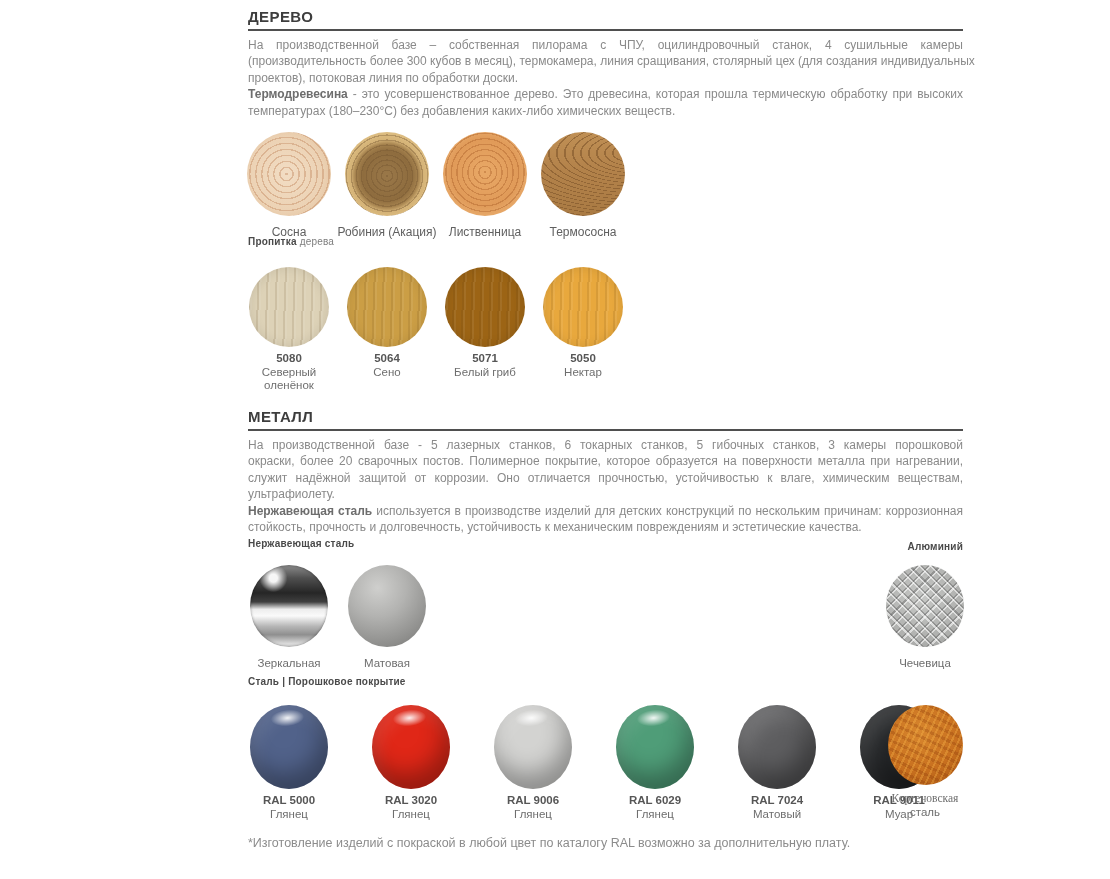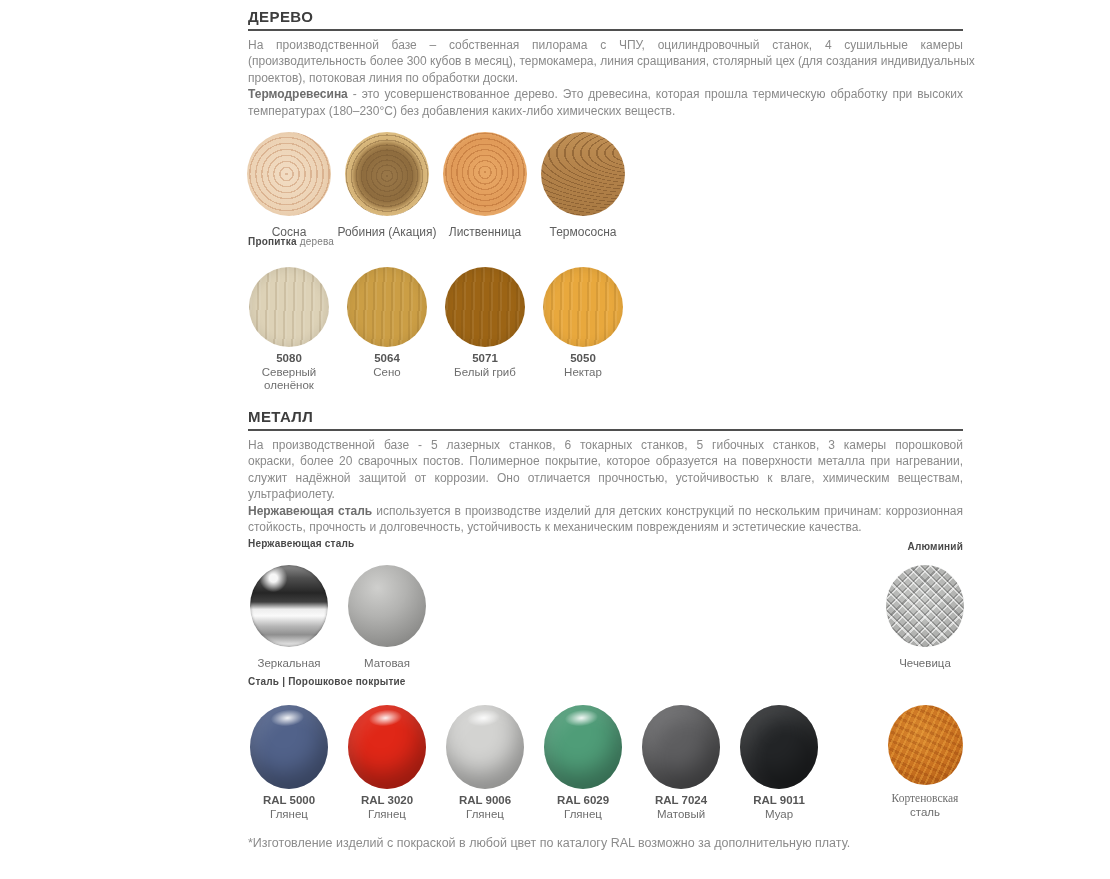--- a/index.html
+++ b/index.html
@@ -163,21 +163,21 @@
       </div>
     </div>
 
     <div class="abs-col" style="top:565px; left:628px;">
       <div class="disc checker"></div>
       <div class="small-label">Чечевица</div>
     </div>
 
     <div class="sub-head" style="top:676px;">Сталь | Порошковое покрытие</div>
 
-    <div class="swatch-row" style="top:705px;">
+    <div class="swatch-row" style="top:705px;gap:24px;">
       <div class="col">
         <div class="sphere gloss" style="--swatch: #51628a;"></div>
         <div class="code">RAL 5000</div>
         <div class="name">Глянец</div>
       </div>
       <div class="col">
         <div class="sphere gloss" style="--swatch: #e02717;"></div>
         <div class="code">RAL 3020</div>
         <div class="name">Глянец</div>
       </div>

